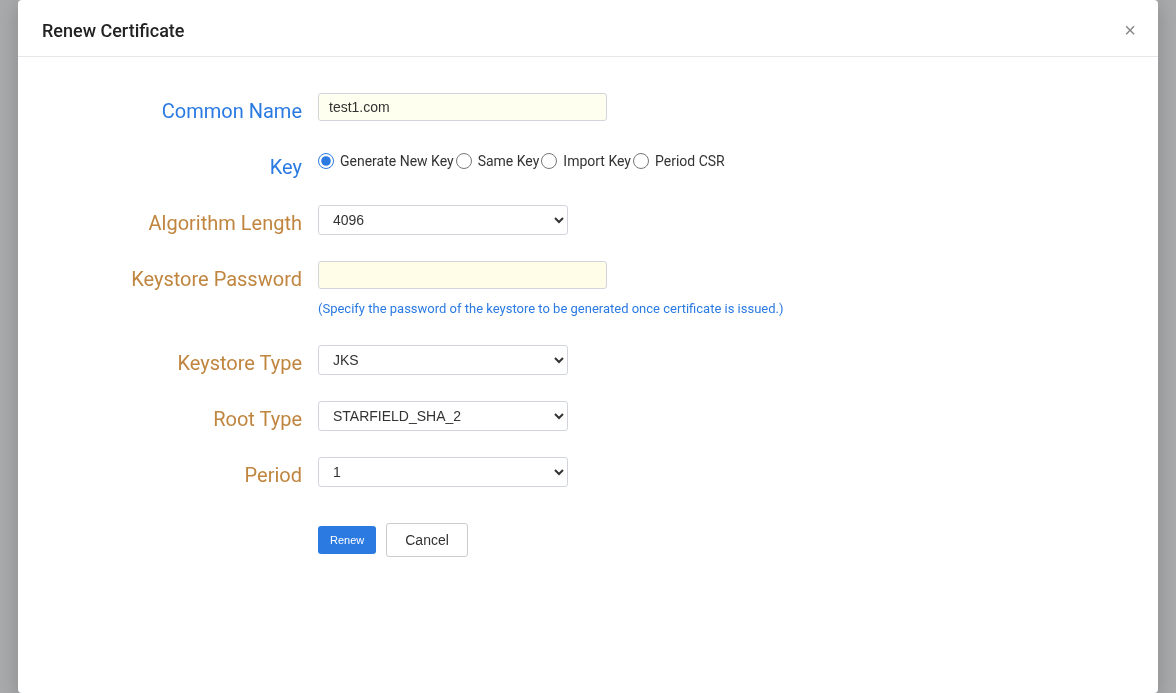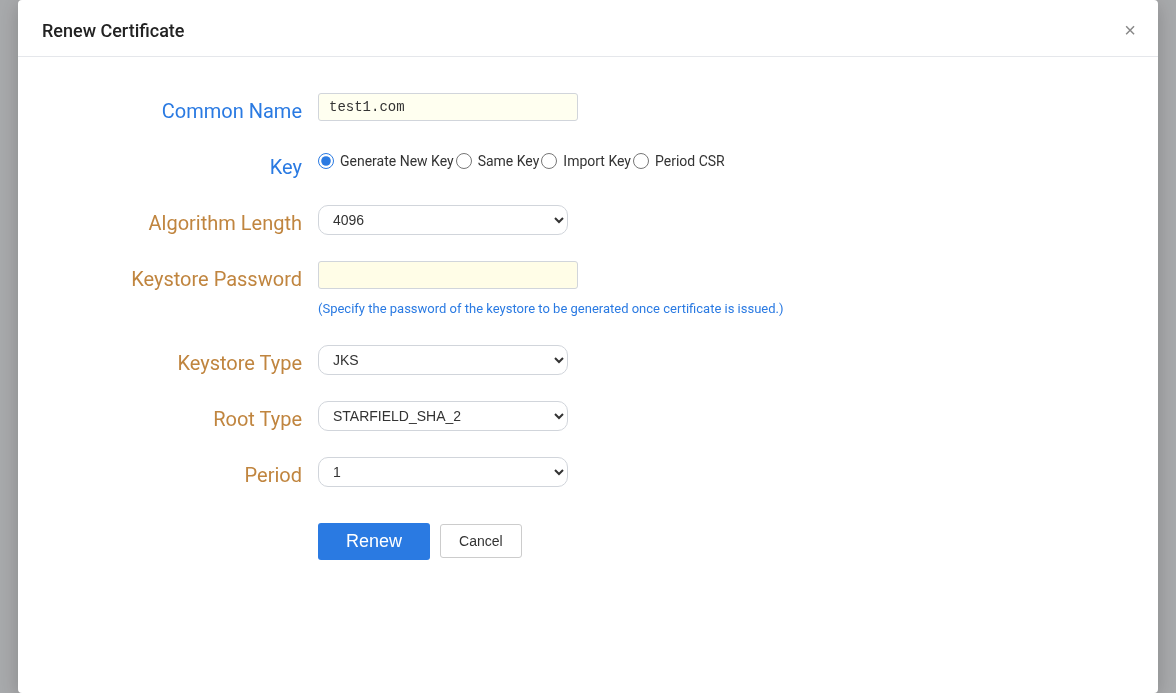--- a/index.html
+++ b/index.html
@@ -89,40 +89,39 @@
     }
 
     .form-control-wrap {
       flex: 1;
       display: flex;
       flex-direction: column;
       align-items: flex-start;
     }
 
     .text-input {
-      width: 260px;
+      width: 289px;
       padding: 5px 10px;
       border: 1px solid #d1d5db;
       border-radius: 3px;
       font-size: 14px;
       background: #fffff0;
       color: #333;
       outline: none;
-      font-family: Liberation Mono, monospace;
     }
 
     .password-input {
       background: #fffde7;
     }
 
     .select-input {
       width: 250px;
       padding: 5px 10px;
       border: 1px solid #d1d5db;
-      border-radius: 10px;
+      border-radius: 3px;
       font-size: 14px;
       background: #fff;
       color: #333;
       outline: none;
       appearance: auto;
       cursor: pointer;
     }
 
     .radio-group {
       display: flex;
@@ -160,22 +159,22 @@
       align-items: center;
       gap: 10px;
       margin-top: 10px;
     }
 
     .btn-primary {
       background: #2a7ae2;
       color: #fff;
       border: none;
       border-radius: 3px;
-      padding: 8px 28px;
-      font-size: 18px;
+      padding: 8px 12px;
+      font-size: 11px;
       cursor: pointer;
       font-weight: 500;
     }
 
     .btn-secondary {
       background: #fff;
       color: #333;
       border: 1px solid #ccc;
       border-radius: 3px;
       padding: 8px 18px;

